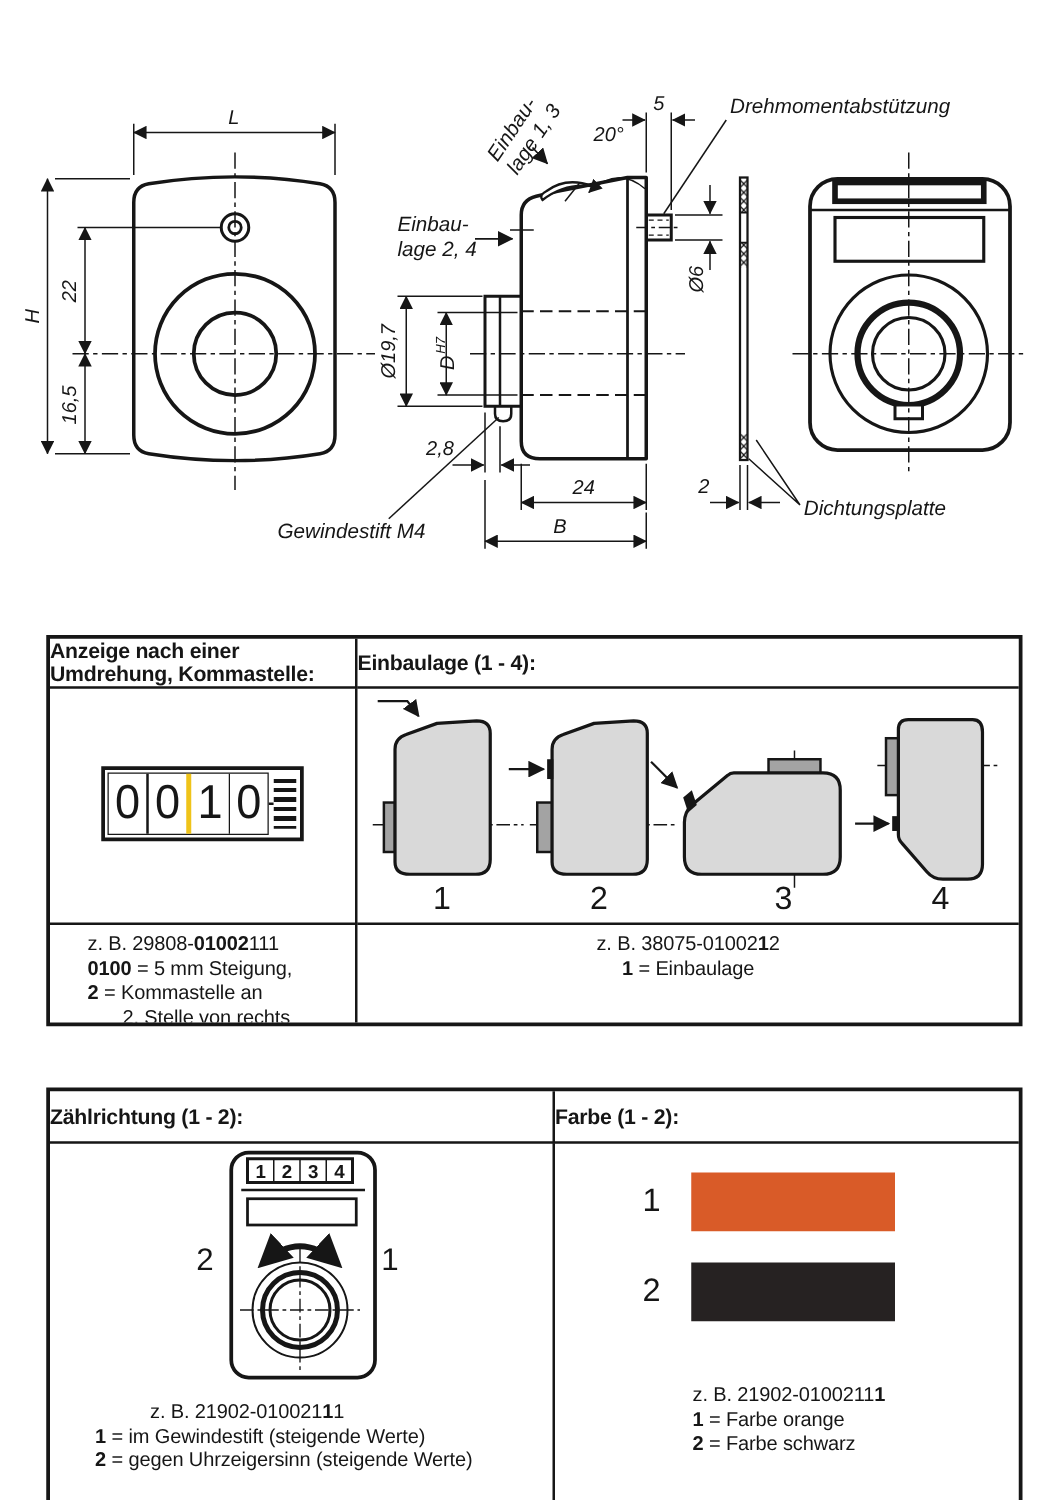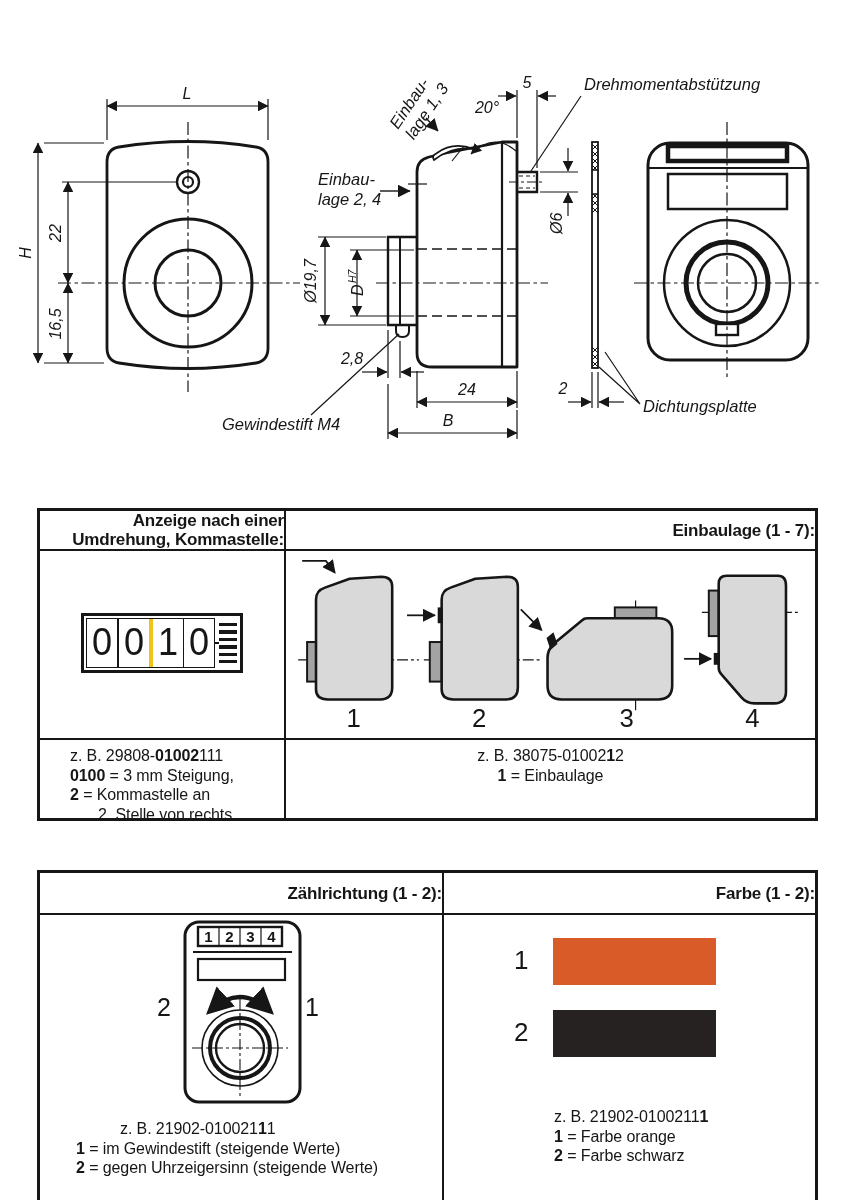--- a/index.html
+++ b/index.html
@@ -8,21 +8,21 @@
   svg text{font-family:"Liberation Sans",sans-serif;fill:#161616;}
   svg .dim{font-size:16px;font-style:italic;}
   svg .lbl{font-size:16.5px;font-style:italic;}
   svg .num{font-size:26px;}
   .tbl{position:absolute;border:3px solid #161616;background:#fff;display:grid;}
   .t1{left:37px;top:508px;width:775px;height:307px;grid-template-columns:246px 1fr;grid-template-rows:40px 189px 1fr;}
   .t2{left:37px;top:870px;width:775px;height:342px;grid-template-columns:404px 1fr;grid-template-rows:42px 1fr;}
   .cell{position:relative;overflow:hidden;}
   .br{border-right:2.5px solid #161616;}
   .bb{border-bottom:2.5px solid #161616;}
-  .hdr{display:flex;flex-direction:column;align-items:flex-end;justify-content:center;
+  .hdr{display:flex;flex-direction:column;align-items:flex-start;justify-content:center;
        font-weight:bold;font-size:17px;line-height:19px;letter-spacing:-0.2px;text-align:center;}
   .cap{font-size:16px;line-height:19.5px;letter-spacing:-0.1px;}
   .cap b{font-weight:bold;}
   .capL1{padding:6px 0 0 30px;}
   .capC{padding-top:6px;text-align:center;}
   .capT2L{padding:8px 0 0 36px;}
   
   .counter-wrap{display:flex;justify-content:center;padding-top:62px;}
   .counter{border:3.5px solid #161616;background:#fff;padding:2px;display:flex;align-items:stretch;}
   .counter-inner{border:1.5px solid #161616;display:flex;align-items:stretch;}
@@ -183,21 +183,21 @@
     </g>
   </svg>
 
   
   <div class="tbl t1">
     <div class="cell br bb hdr">
       <div>Anzeige nach einer</div>
       <div>Umdrehung, Kommastelle:</div>
     </div>
     <div class="cell bb hdr">
-      <div>Einbaulage (1 - 7):</div>
+      <div>Einbaulage (1 - 4):</div>
     </div>
 
     <div class="cell br bb">
       <div class="counter-wrap">
         <div class="counter">
           <div class="counter-inner">
             <div class="digit">0</div>
             <div class="dsep"></div>
             <div class="digit">0</div>
             <div class="ysep" style="background: rgb(239, 195, 25);"></div>
@@ -251,21 +251,21 @@
           <path d="M 441,25 L 493,25 Q 501,25 501,35 L 501,142 Q 501,154 489,154 L 469,154 Q 461,154 456,148 L 436,125 Q 433,122 433,118 L 433,33 Q 433,25 441,25 Z" fill="#d9d9d9" stroke="#161616" stroke-width="2.6" stroke-linejoin="round"></path>
           <rect x="428" y="103" width="6" height="12" fill="#161616"></rect>
           <line x1="398" y1="109" x2="425" y2="109" stroke="#161616" stroke-width="1.8" marker-end="url(#arr2)"></line>
           <text class="num" x="467" y="178" text-anchor="middle">4</text>
         </g>
       </svg>
     </div>
 
     <div class="cell br cap capL1">
         <div><span>z. B. 29808-</span><b>01002</b><span>111</span></div>
-        <div><b>0100</b><span> = 3 mm Steigung,</span></div>
+        <div><b>0100</b><span> = 5 mm Steigung,</span></div>
         <div><b>2</b><span> = Kommastelle an</span></div>
         <div style="padding-left: 28px;"><span>2. Stelle von rechts</span></div>
       </div>
     <div class="cell cap capC">
         <div><span>z. B. 38075-01002</span><b>1</b><span>2</span></div>
         <div><b>1</b><span> = Einbaulage</span></div>
       </div>
   </div>
 
   

